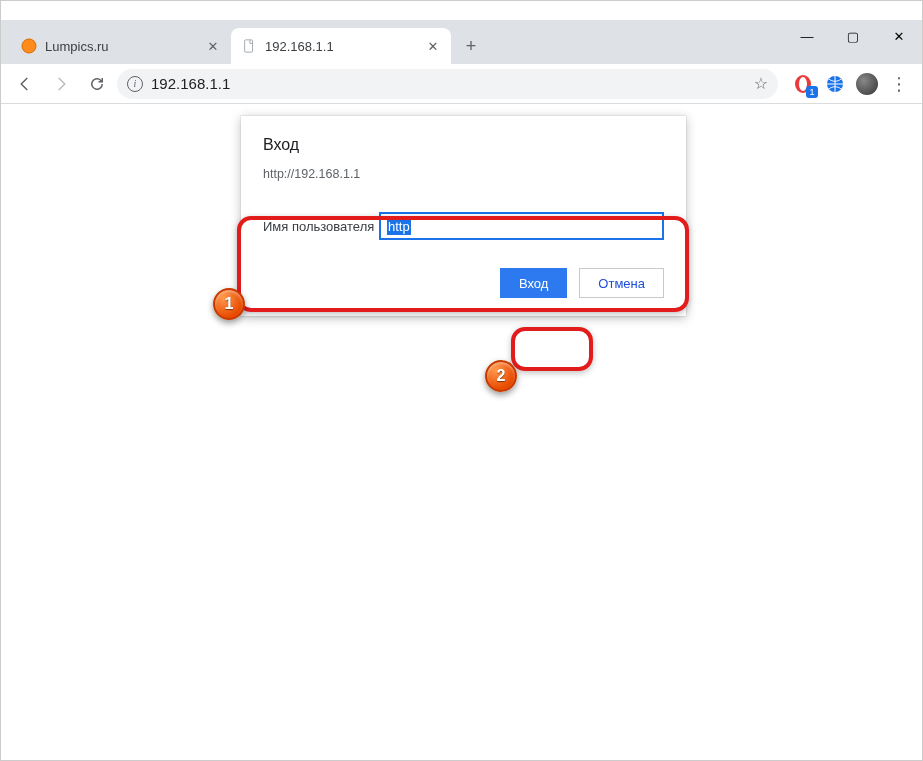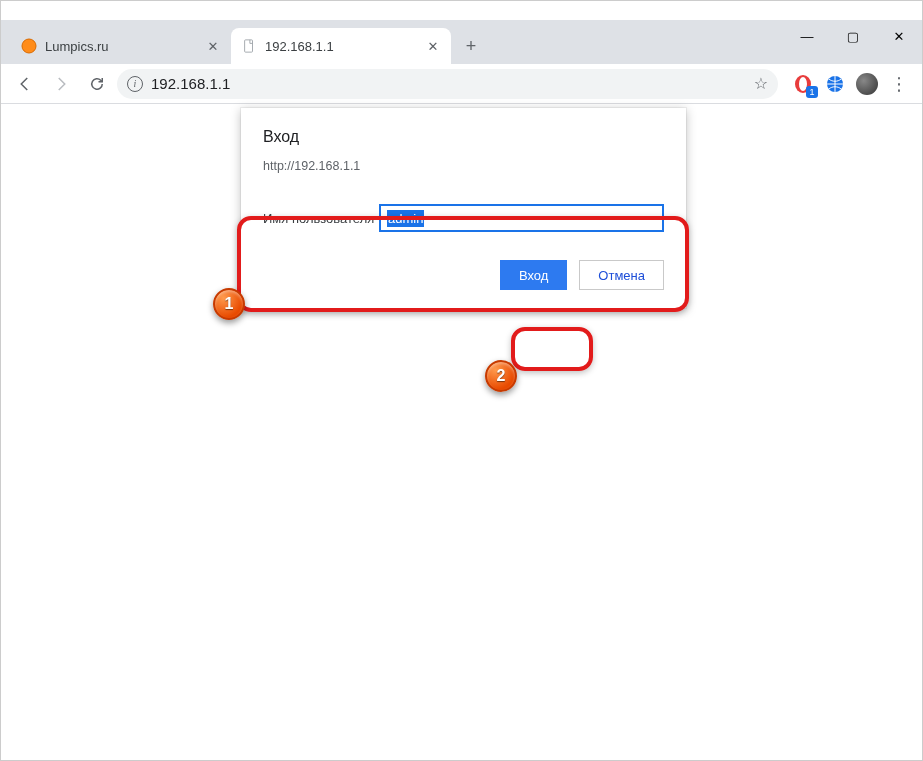--- a/index.html
+++ b/index.html
@@ -101,21 +101,21 @@
   .ext-area { display:flex; align-items:center; gap:10px; padding:0 4px 0 10px; }
   .ext-icon { width:22px; height:22px; display:flex;align-items:center;justify-content:center; position:relative; }
   .avatar-round { width:22px;height:22px;border-radius:50%;background:#555; background:radial-gradient(circle at 35% 35%, #888, #333);}
   .menu-dots { width:22px; color:#5f6368; font-size:18px; text-align:center; }
 
   
   .content { position:relative; width:100%; height:calc(100% - 84px); background:#fff; }
 
   .auth-dialog {
     position:absolute;
-    left:240px; top:4px;
+    left:240px; top:12px;
     width:445px;
     background:#fff;
     box-shadow: 0 2px 10px rgba(0,0,0,0.25), 0 0 0 1px rgba(0,0,0,0.05);
     padding: 20px 22px 18px 22px;
     font-size:13px;
     color:#3c4043;
   }
   .auth-dialog h2 {
     font-size:16px; font-weight:400; color:#202124; margin-bottom:10px;
   }
@@ -263,21 +263,21 @@
 
   <div class="auth-dialog">
     <h2>Вход</h2>
     <div class="sub">
       <div>http://192.168.1.1</div>
     </div>
 
     <div class="field-row">
       <label>Имя пользователя</label>
       <div style="flex:1;height:28px;border:2px solid #1a73e8;padding:0 6px;display:flex;align-items:center;font-size:13px;">
-        <span class="sel-highlight">admin</span>
+        <span class="sel-highlight">http</span>
       </div>
     </div>
 
 
     <div class="dialog-actions">
       <div class="btn primary">
         <span>Вход</span>
       </div>
       <div class="btn">
         <span>Отмена</span>

